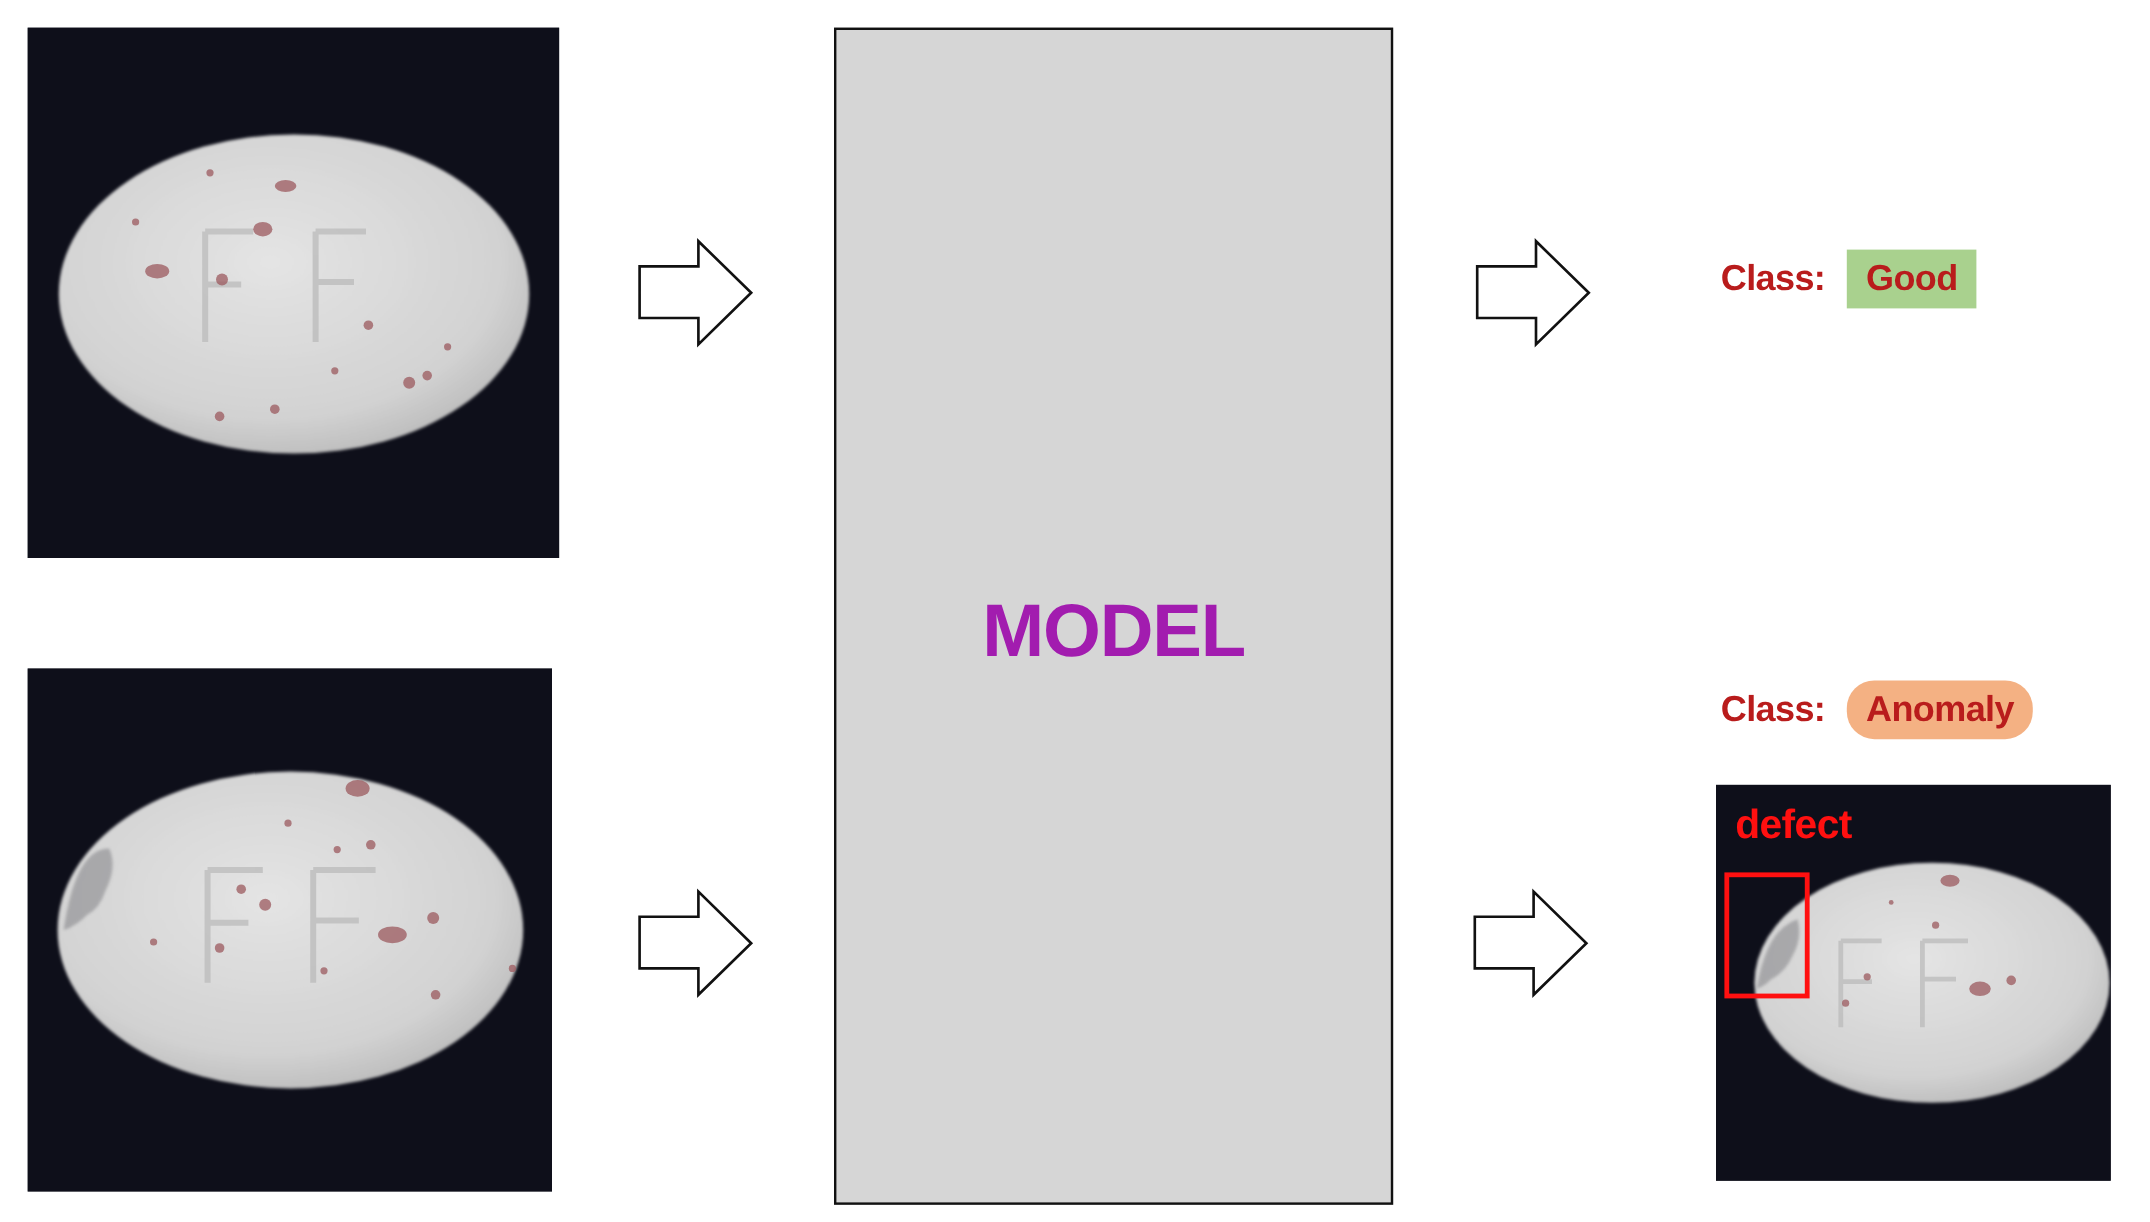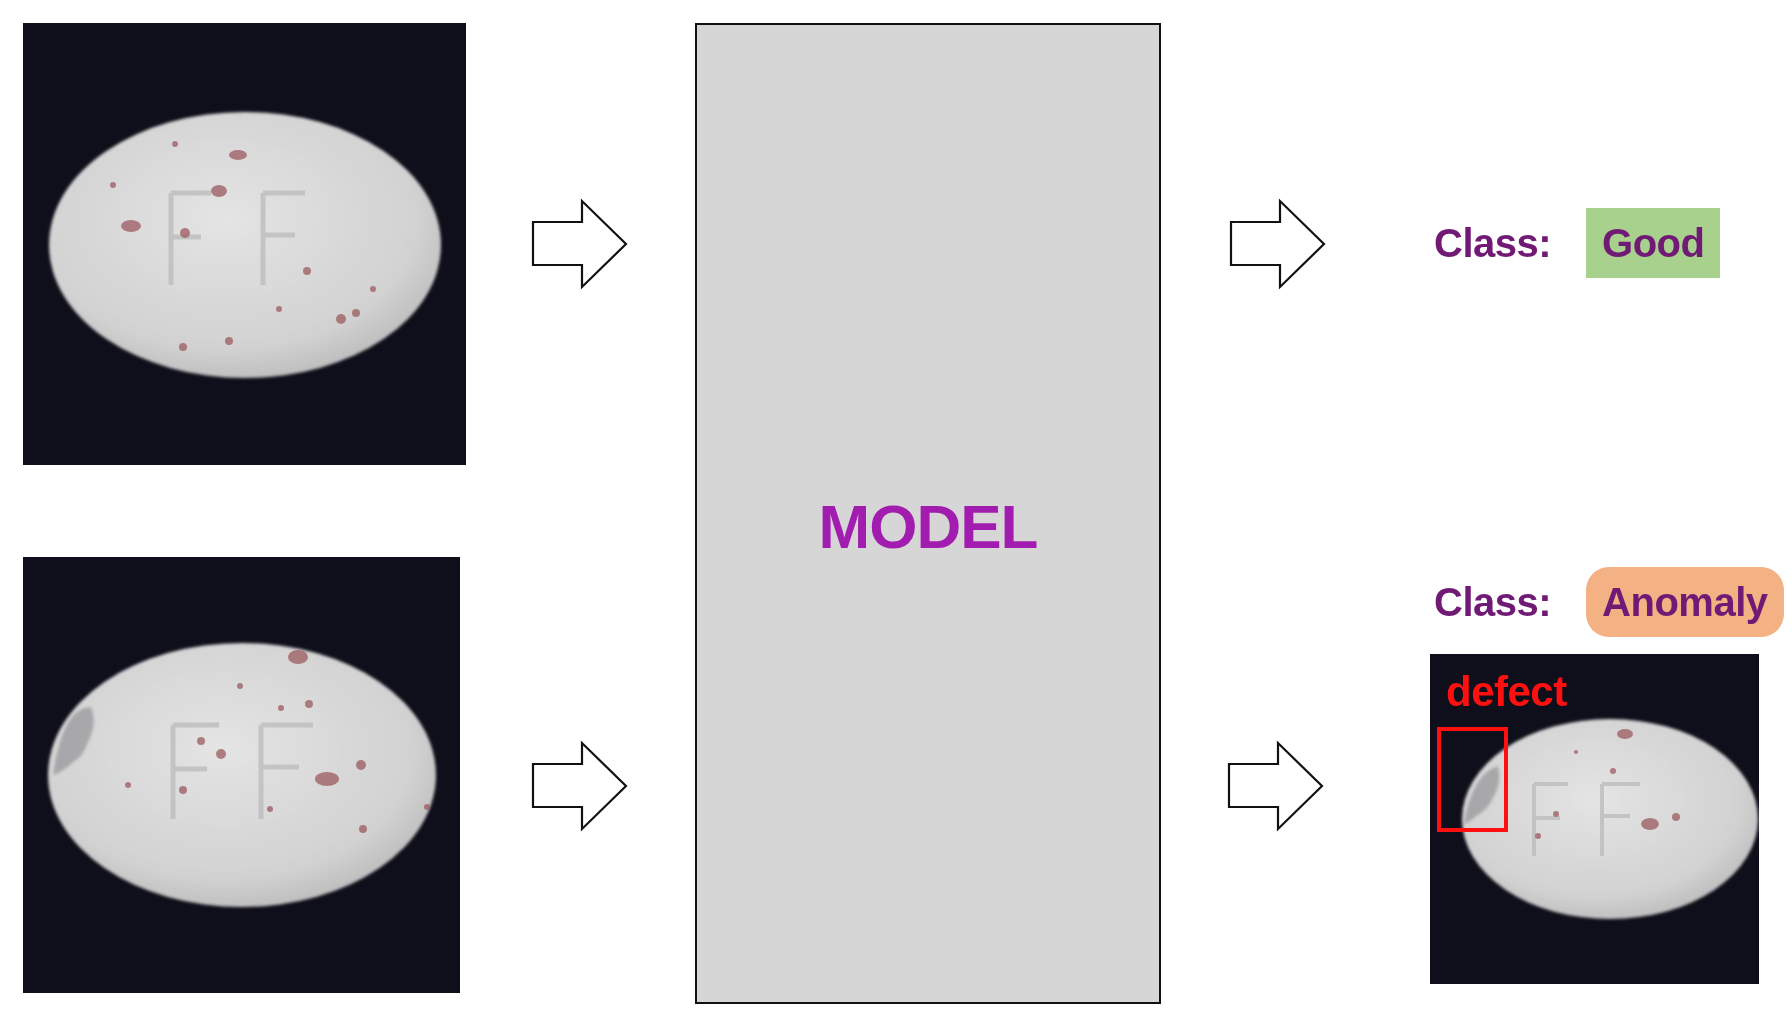--- a/index.html
+++ b/index.html
@@ -22,29 +22,29 @@
     display: flex; align-items: center; justify-content: center;
   }
   .model-label {
     font-weight: bold; font-size: 62px; color: #a21caf;
     letter-spacing: -1px;
     margin-top: 26px;
   }
   .arrow svg { display: block; }
   .class-row {
     display: flex; align-items: center;
-    font-weight: bold; font-size: 40px; color: #701a75; gap: 17px;
+    font-weight: bold; font-size: 30px; color: #b91c1c;
   }
   .class-label { margin-right: 18px; letter-spacing: -0.5px; }
   .badge {
-    padding: 0 16px; height: 70px; display: flex; align-items: center;
+    padding: 0 16px; height: 49px; display: flex; align-items: center;
     letter-spacing: -0.5px;
   }
   .defect-text {
-    color: #ff1010; font-weight: bold; font-size: 42px; letter-spacing: -0.5px; text-align: right;
+    color: #ff1010; font-weight: bold; font-size: 34px; letter-spacing: -0.5px; text-align: right;
   }
   .defect-box {
     border: 4px solid #ff1010; box-sizing: border-box;
   }
 </style>
 </head>
 <body>
 
 <svg width="0" height="0" style="position:absolute">
   <defs>

